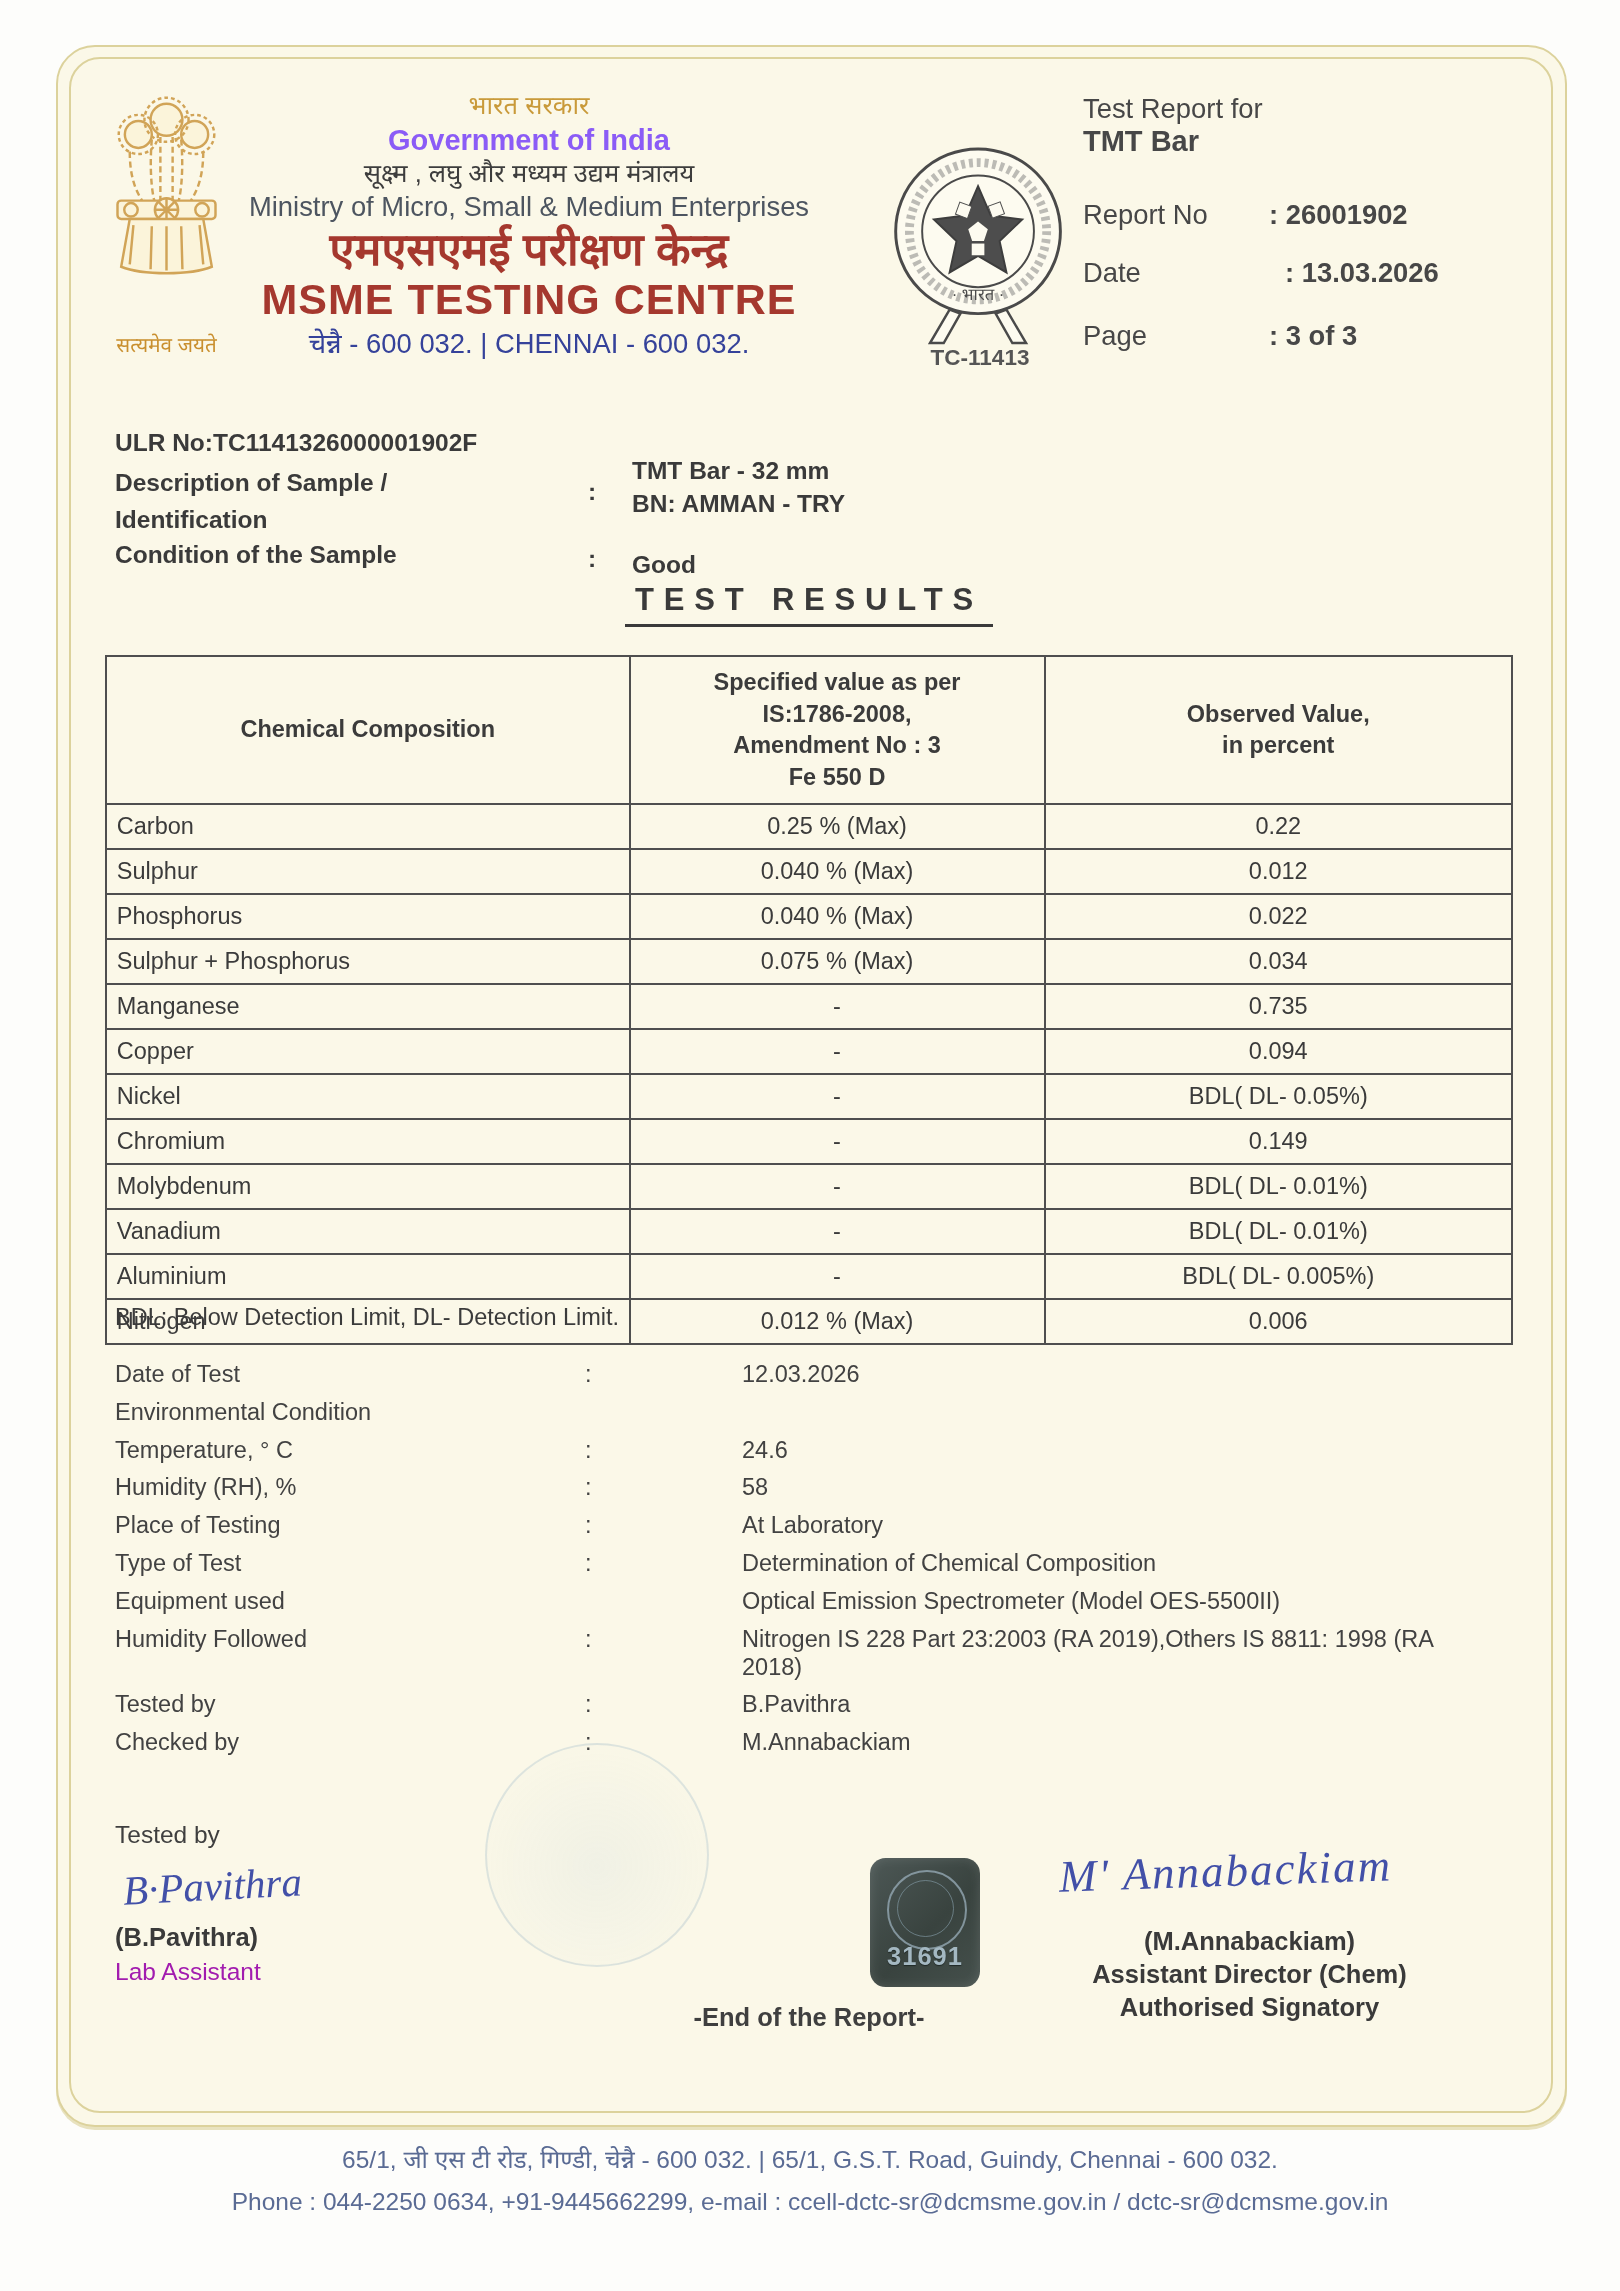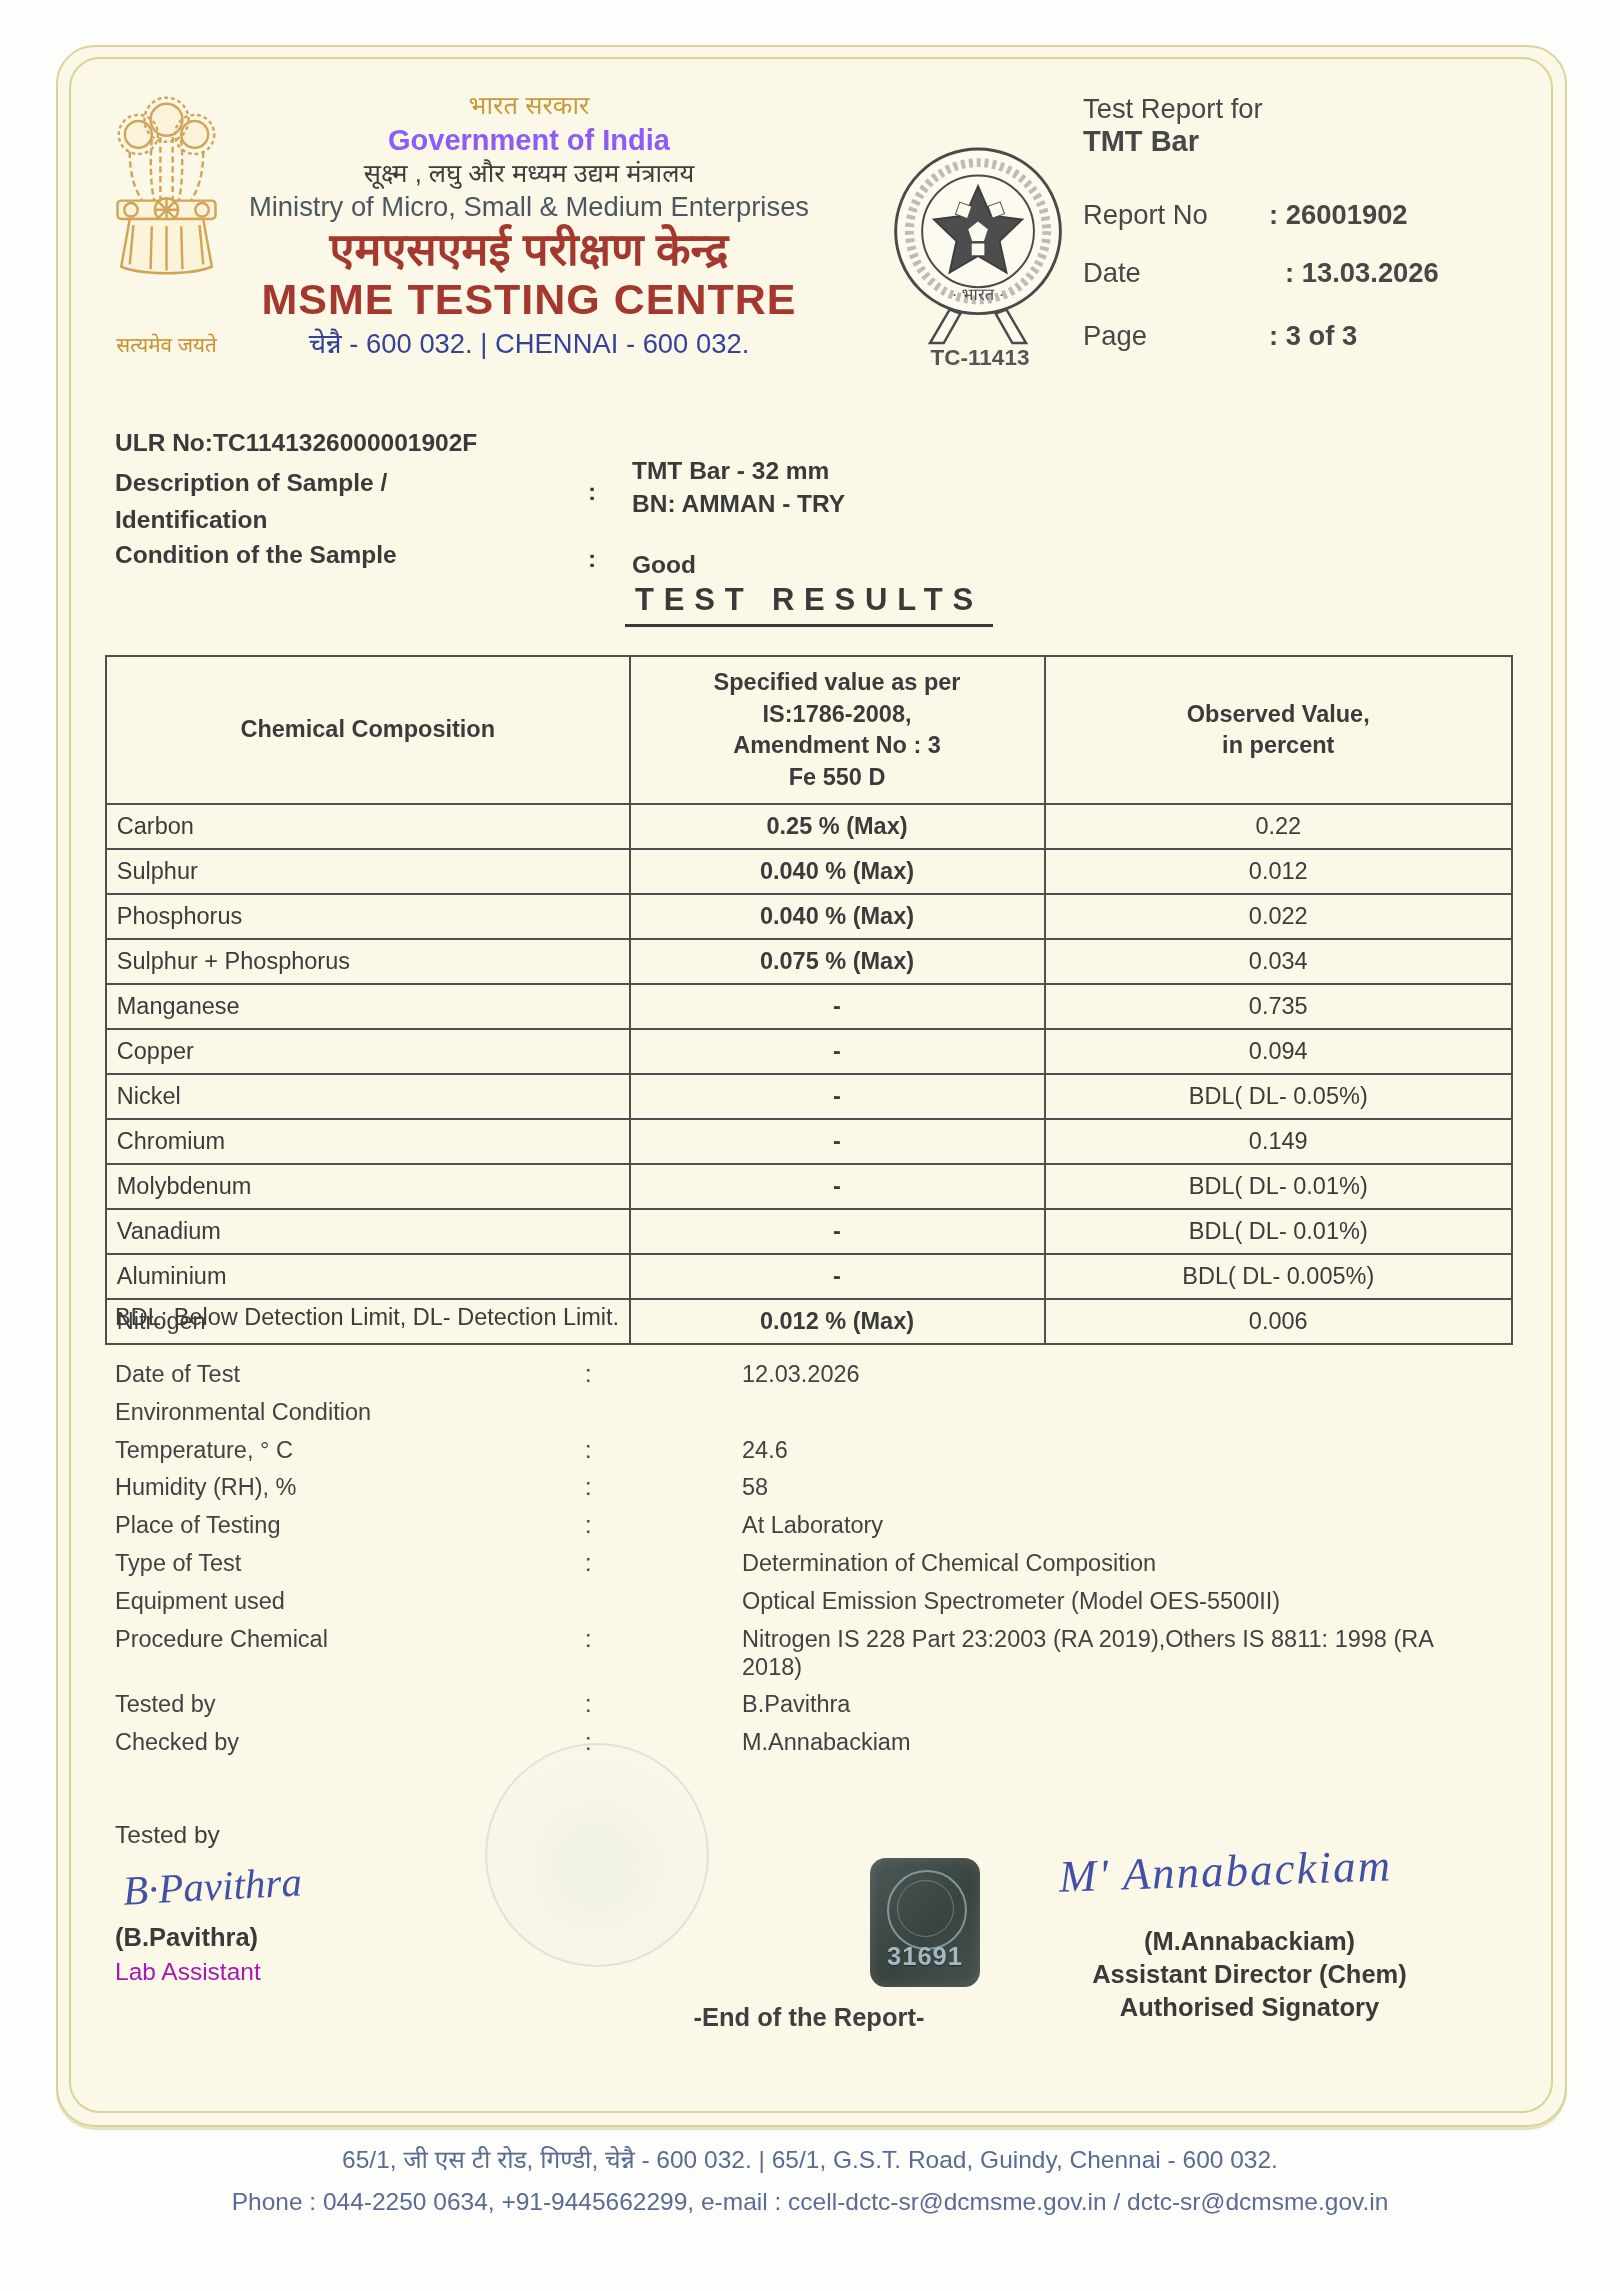--- a/index.html
+++ b/index.html
@@ -34,21 +34,21 @@
   
   .tr-title-wrap{left:105px;top:582px;width:1408px;text-align:center;}
   .tr-title{display:inline-block;font-size:31px;font-weight:bold;letter-spacing:9.8px;color:#3a3a3a;
             border-bottom:3.9px solid #3a3a3a;padding:0 9.8px 5.9px 9.8px;}
   table.results{position:absolute;left:105px;top:655px;width:1408px;border-collapse:collapse;
                 font-size:23.5px;color:var(--ink);}
   table.results th,table.results td{border:2px solid var(--table-line);}
   table.results th{font-weight:bold;text-align:center;white-space:pre-line;padding:9.8px 5.9px;line-height:1.35;}
   table.results td{height:39px;padding:2px 9.8px;}
   table.results td.c0{text-align:left;width:507px;}
-  table.results td.c1{text-align:center;width:393px;font-weight:bold;}
+  table.results td.c1{text-align:center;width:393px;}
   table.results td.c2{text-align:center;width:449px;}
   
   .bdl-note{left:115px;top:1304px;font-size:23.5px;color:var(--ink);}
   .details{left:115px;top:1360px;width:1382px;font-size:23.5px;color:#424242;}
   .details .drow{display:flex;margin-bottom:9.8px;line-height:28px;align-items:flex-start;}
   .details .dlabel{width:470px;flex:none;}
   .details .dcolon{width:157px;flex:none;}
   .details .dvalue{width:731px;}
   
   .stamp-watermark{left:485px;top:1743px;width:220px;height:220px;border-radius:50%;
@@ -269,21 +269,21 @@
         <span class="dlabel">Type of Test</span>
         <span class="dcolon">:</span>
         <span class="dvalue">Determination of Chemical Composition</span>
       </div>
       <div class="drow">
         <span class="dlabel">Equipment used</span>
         <span class="dcolon"></span>
         <span class="dvalue">Optical Emission Spectrometer (Model OES-5500II)</span>
       </div>
       <div class="drow">
-        <span class="dlabel">Procedure Chemical</span>
+        <span class="dlabel">Humidity Followed</span>
         <span class="dcolon">:</span>
         <span class="dvalue">Nitrogen IS 228 Part 23:2003 (RA 2019),Others IS 8811: 1998 (RA 2018)</span>
       </div>
       <div class="drow">
         <span class="dlabel">Tested by</span>
         <span class="dcolon">:</span>
         <span class="dvalue">B.Pavithra</span>
       </div>
       <div class="drow">
         <span class="dlabel">Checked by</span>

